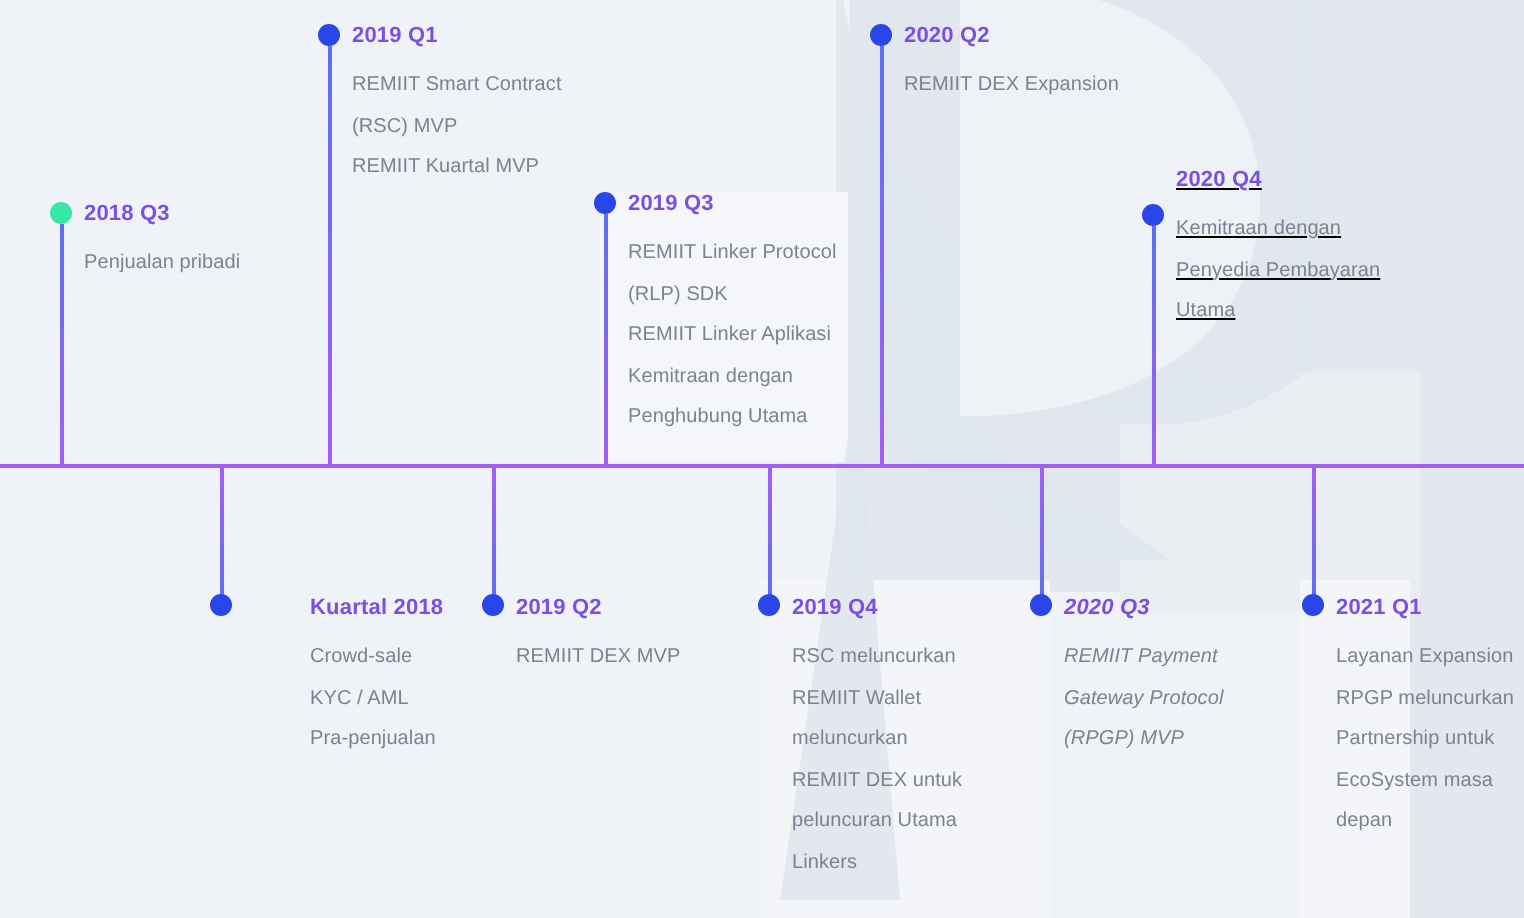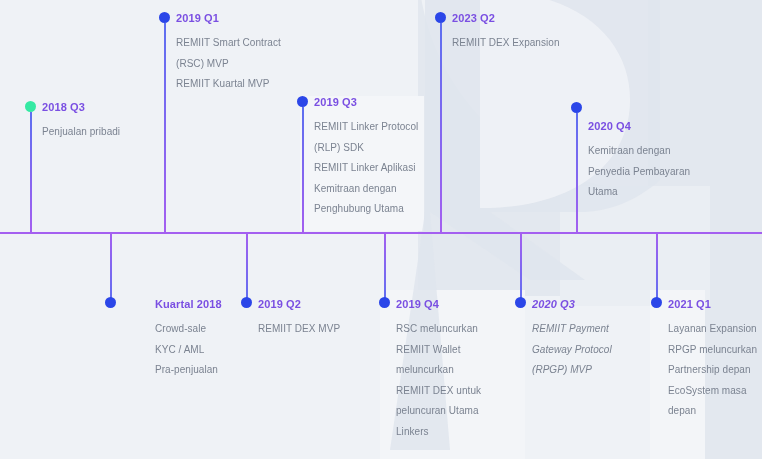--- a/index.html
+++ b/index.html
@@ -151,29 +151,29 @@
       <div class="line">REMIIT Linker Aplikasi</div>
       <div class="line">Kemitraan dengan</div>
       <div class="line">Penghubung Utama</div>
     </div>
   </div>
 
   <div class="node node-top">
     <div class="stem" style="left:440px; top:23px; height:209px;"></div>
     <div class="dot" style="left:435px; top:12px;"></div>
     <div class="label" style="left:452px; top:12px;">
-      <div class="title">2023 Q2</div>
+      <div class="title">2020 Q2</div>
       <div class="line">REMIIT DEX Expansion</div>
     </div>
   </div>
 
   <div class="node node-top">
     <div class="stem" style="left:576px; top:113px; height:119px;"></div>
     <div class="dot" style="left:571px; top:102px;"></div>
-    <div class="label" style="left:588px; top:120px;">
+    <div class="label" style="left:588px; top:84px;text-decoration:underline;">
       <div class="title">2020 Q4</div>
       <div class="line">Kemitraan dengan</div>
       <div class="line">Penyedia Pembayaran</div>
       <div class="line">Utama</div>
     </div>
   </div>
 
   <div class="node node-bottom">
     <div class="stem" style="left:110px; top:233px; height:70px;"></div>
     <div class="dot" style="left:105px; top:297px;"></div>
@@ -219,19 +219,19 @@
     </div>
   </div>
 
   <div class="node node-bottom">
     <div class="stem" style="left:656px; top:233px; height:70px;"></div>
     <div class="dot" style="left:651px; top:297px;"></div>
     <div class="label" style="left:668px; top:298px;">
       <div class="title">2021 Q1</div>
       <div class="line">Layanan Expansion</div>
       <div class="line">RPGP meluncurkan</div>
-      <div class="line">Partnership depan</div>
+      <div class="line">Partnership untuk</div>
       <div class="line">EcoSystem masa</div>
       <div class="line">depan</div>
     </div>
   </div>
 
 </div>
 
 </body></html>

